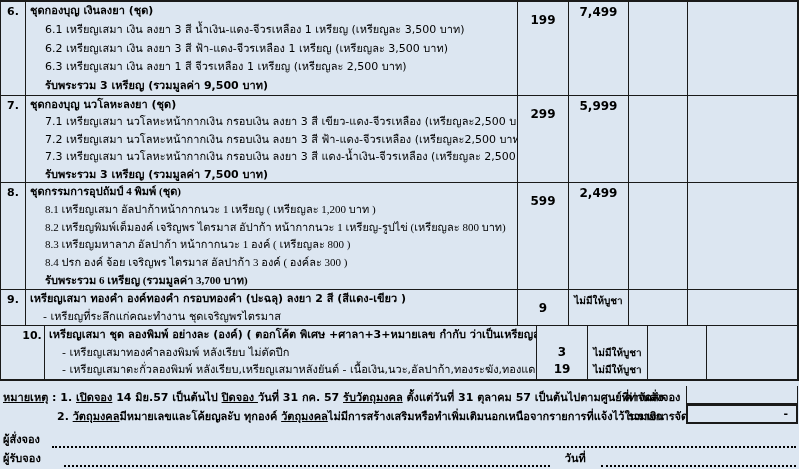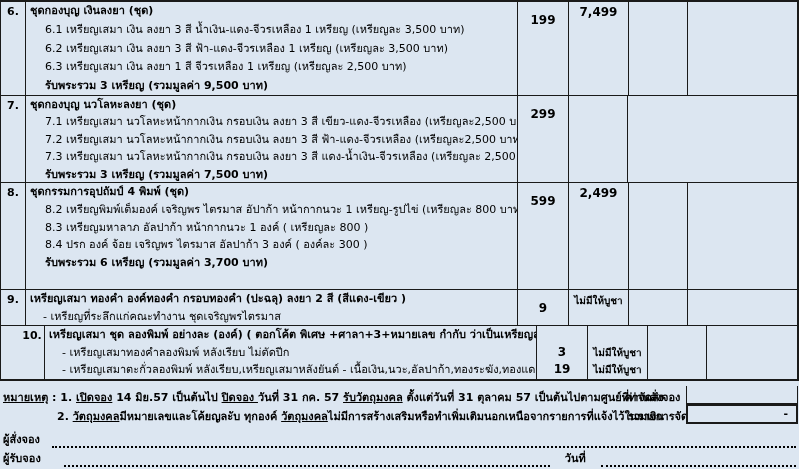--- a/index.html
+++ b/index.html
@@ -25,21 +25,21 @@
   .row:last-child { border-bottom:none; }
   .cell { border-right:1px solid #1a1a1a; overflow:hidden; }
   .no    { width:25px;  font-weight:bold; text-align:center; padding-top:3px; }
   .desc  { width:492px; padding-left:4px; }
   .qty   { width:51px;  text-align:center; font-weight:bold; font-size:12px; padding-top:11px; }
   .price { width:60px;  text-align:center; font-weight:bold; font-size:12px; padding-top:3px; }
   .c5    { width:59px; }
   .c6    { flex:1; border-right:none; }
   .r1 { height:94px; }  .r1 .line{ height:18.8px; line-height:18.8px; }
   .r2 { height:87px; }  .r2 .line{ height:17.4px; line-height:17.4px; }
-  .r3 { height:107px; } .r3 .line{ height:17.8px; line-height:17.8px; }
+  .r3 { height:107px; } .r3 .line{ height:17.8px; line-height:17.8px;font-family:Liberation Serif, serif; }
   .r4 { height:36px; }  .r4 .line{ height:18px;   line-height:18px; }
   .r5 { height:53px;margin-left:19px; }  .r5 .line{ height:17.6px; line-height:17.6px; }
   .line { white-space:nowrap; overflow:hidden; }
   .title   { font-weight:bold; }
   .sub     { padding-left:15px; }
   .dashsub { padding-left:13px; }
   .summary { font-weight:bold; padding-left:15px; }
   .vcol { display:flex; flex-direction:column; padding-top:0; }
   .vcol .vline { height:17.6px; line-height:17.6px; }
   .na { font-size:10px; }
@@ -92,28 +92,30 @@
     <div class="row r2">
       <div class="cell no">7.</div>
       <div class="cell desc">
         <div class="line title">ชุดกองบุญ นวโลหะลงยา (ชุด)</div>
         <div class="line sub">7.1 เหรียญเสมา นวโลหะหน้ากากเงิน กรอบเงิน ลงยา 3 สี เขียว-แดง-จีวรเหลือง (เหรียญละ2,500 บาท)</div>
         <div class="line sub">7.2 เหรียญเสมา นวโลหะหน้ากากเงิน กรอบเงิน ลงยา 3 สี ฟ้า-แดง-จีวรเหลือง   (เหรียญละ2,500 บาท)</div>
         <div class="line sub">7.3 เหรียญเสมา นวโลหะหน้ากากเงิน กรอบเงิน ลงยา 3 สี แดง-น้ำเงิน-จีวรเหลือง (เหรียญละ 2,500 บาท)</div>
         <div class="line summary">รับพระรวม 3 เหรียญ (รวมมูลค่า 7,500 บาท)</div>
       </div>
       <div class="cell qty">299</div>
+      <div class="cell price">5,999</div>
       <div class="cell c5"></div>
       <div class="cell c6"></div>
     </div>
 
     <div class="row r3">
       <div class="cell no">8.</div>
       <div class="cell desc">
         <div class="line title">ชุดกรรมการอุปถัมป์ 4 พิมพ์  (ชุด)</div>
+        <div class="line sub">8.1 เหรียญเสมา อัลปาก้าหน้ากากนวะ 1 เหรียญ ( เหรียญละ 1,200 บาท )</div>
         <div class="line sub">8.2 เหรียญพิมพ์เต็มองค์ เจริญพร ไตรมาส อัปาก้า หน้ากากนวะ 1 เหรียญ-รูปไข่ (เหรียญละ 800 บาท)</div>
         <div class="line sub">8.3 เหรียญมหาลาภ อัลปาก้า หน้ากากนวะ 1 องค์ ( เหรียญละ 800 )</div>
         <div class="line sub">8.4 ปรก องค์ จ้อย เจริญพร ไตรมาส อัลปาก้า  3 องค์ ( องค์ละ 300 )</div>
         <div class="line summary">รับพระรวม 6 เหรียญ (รวมมูลค่า 3,700 บาท)</div>
       </div>
       <div class="cell qty">599</div>
       <div class="cell price">2,499</div>
       <div class="cell c5"></div>
       <div class="cell c6"></div>
     </div>

